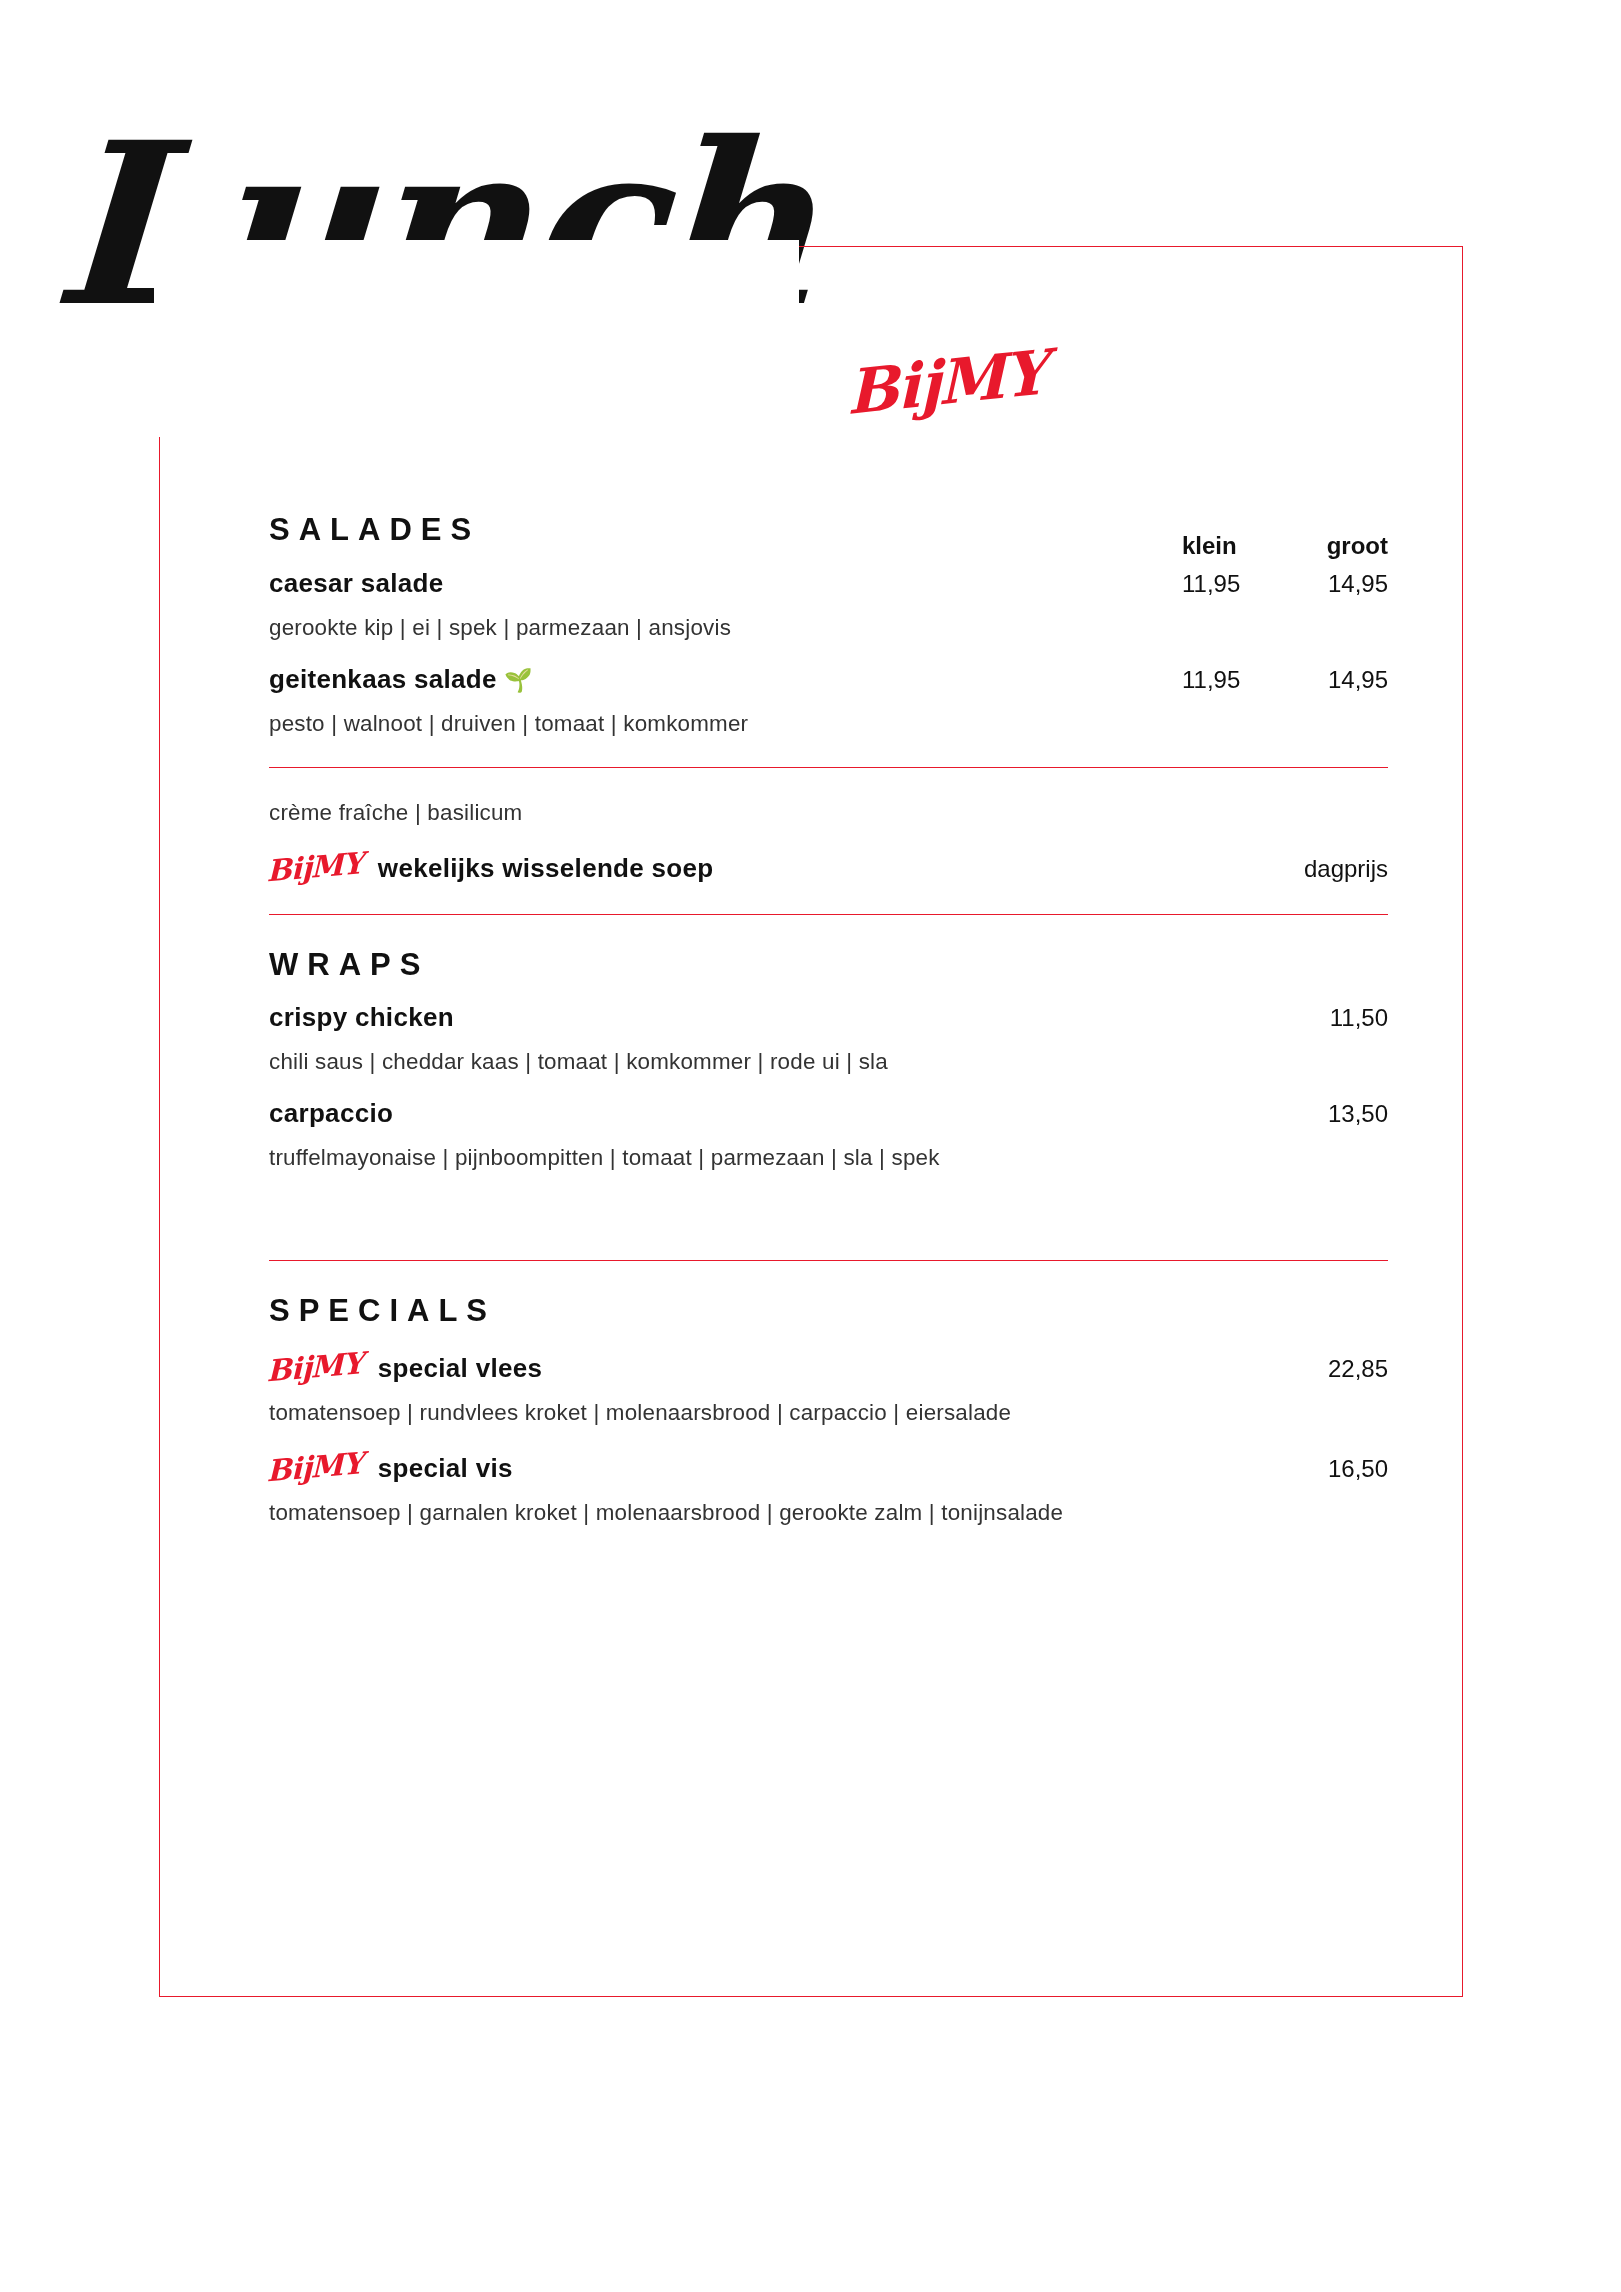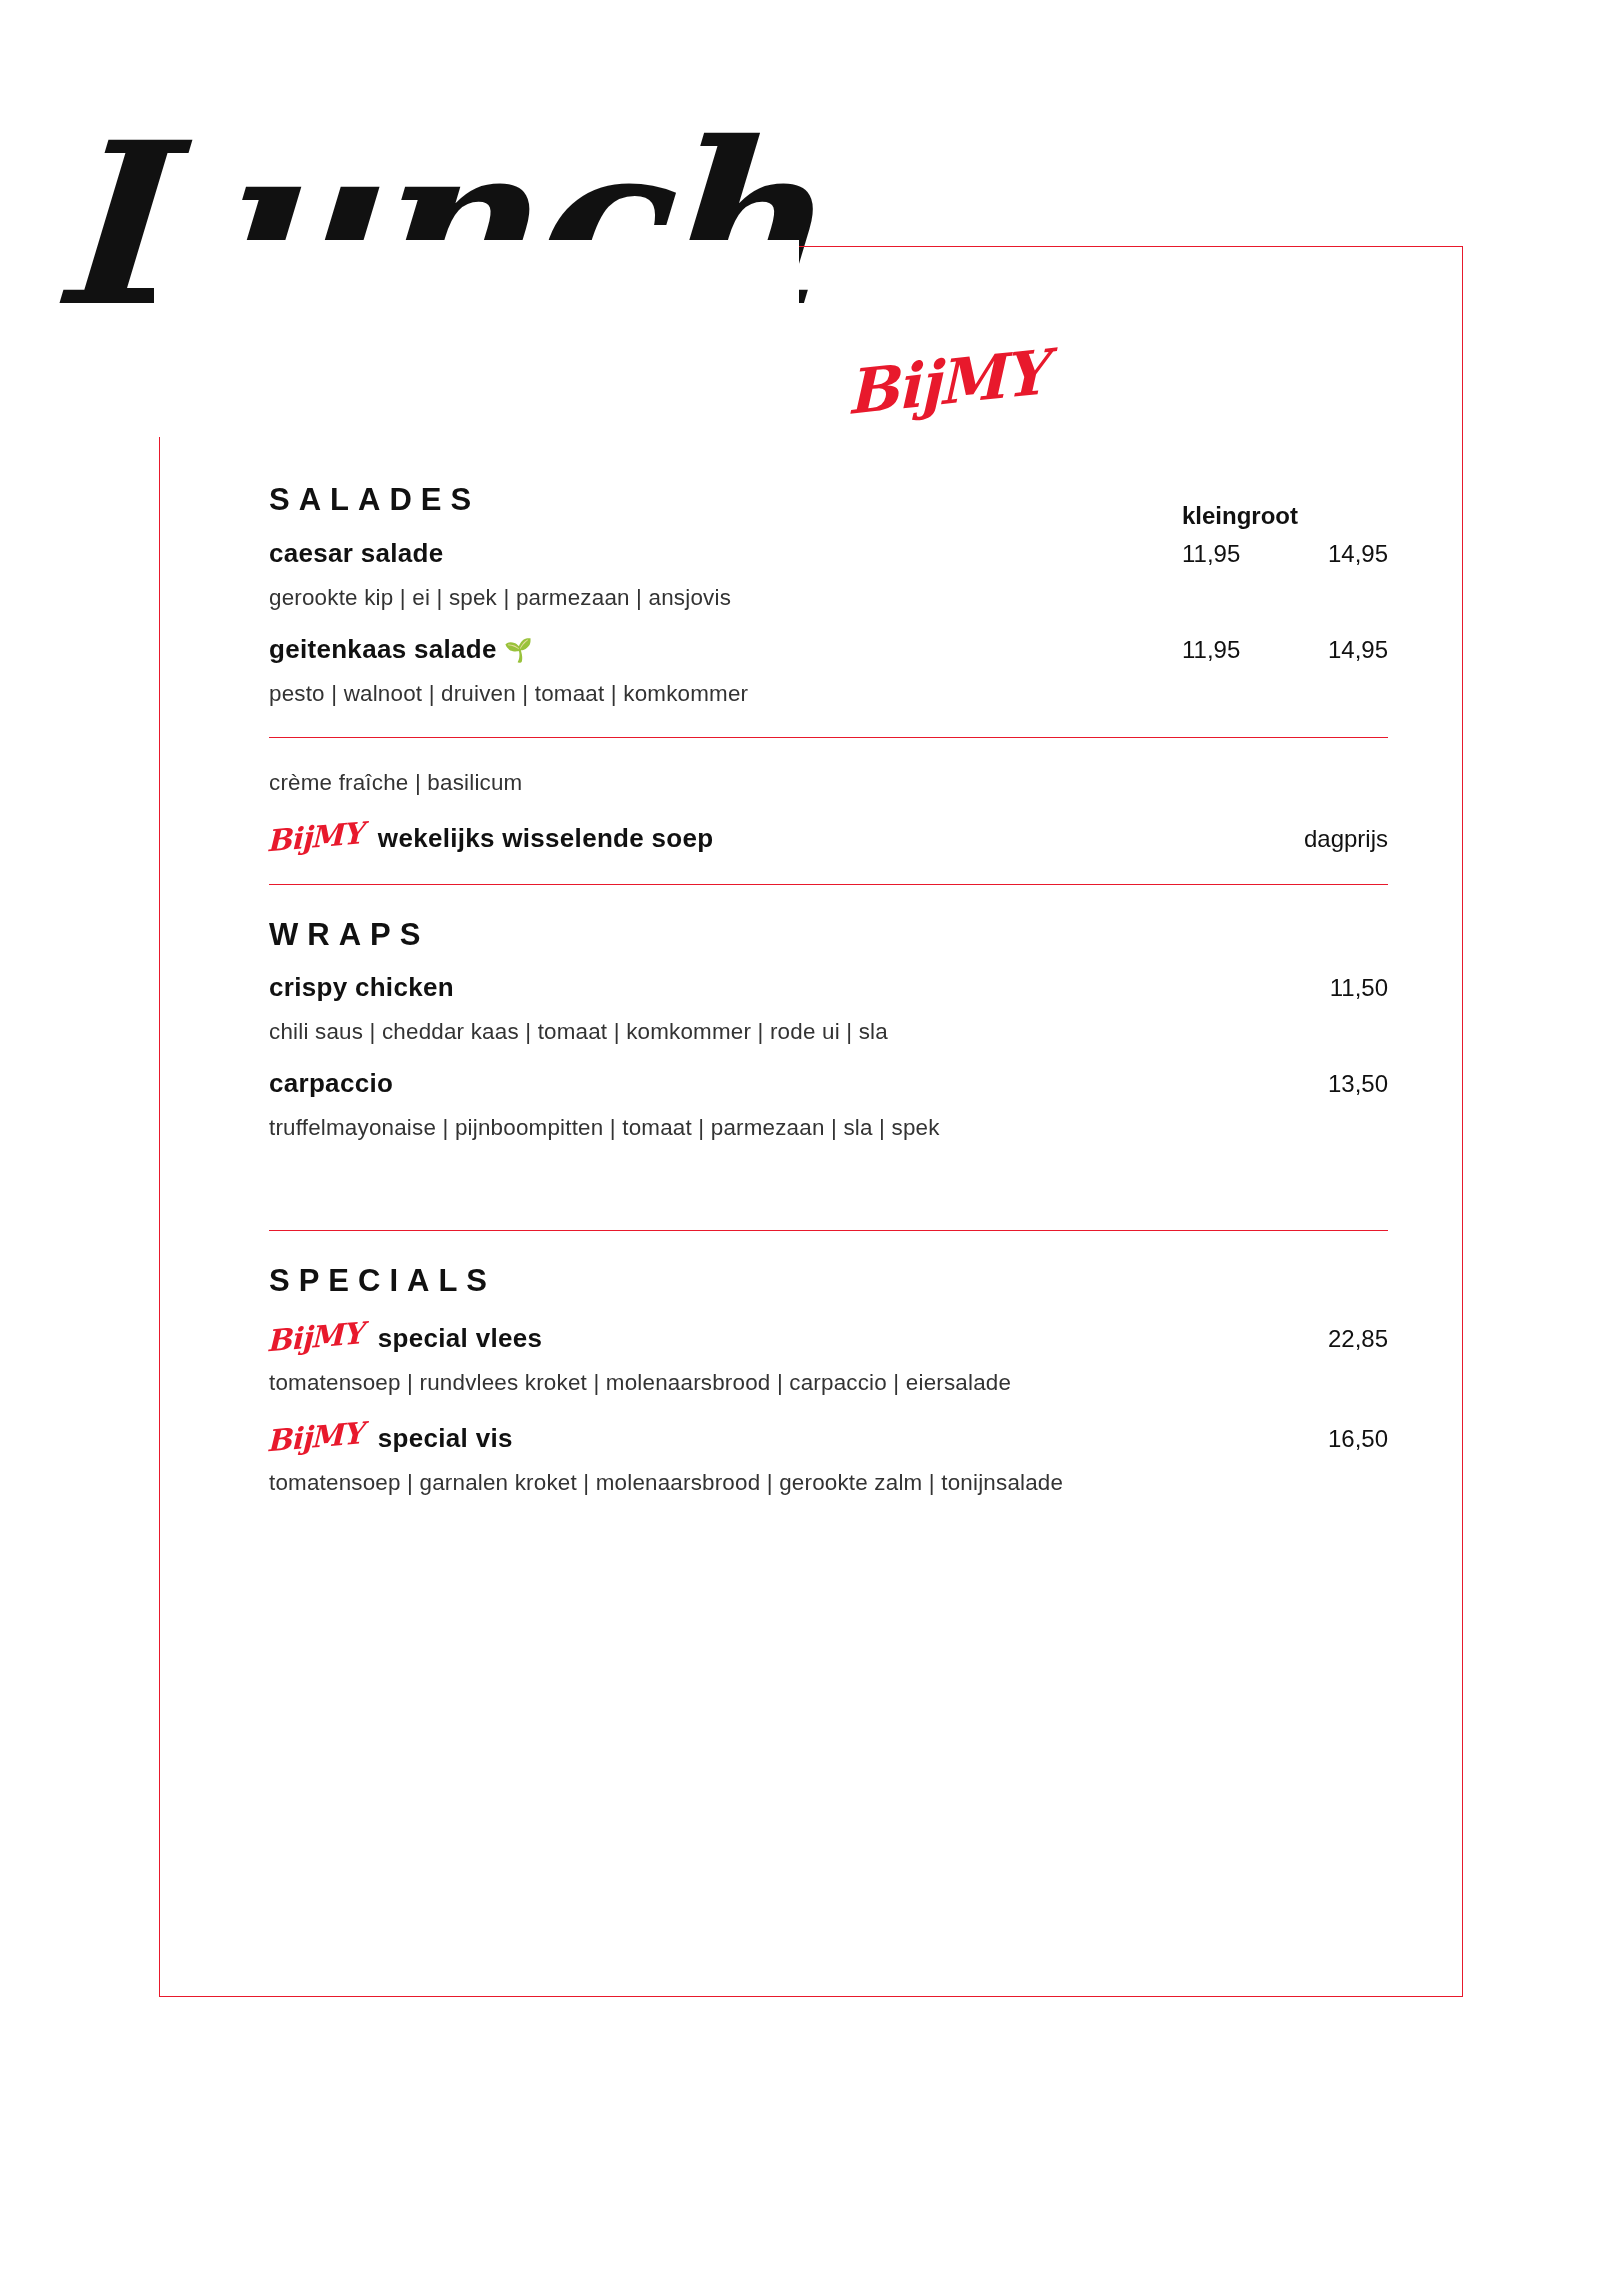--- a/index.html
+++ b/index.html
@@ -67,21 +67,21 @@
     top: 240px;
     width: 645px;
     height: 197px;
     background: #ffffff;
   }
 
   
   .content {
     position: absolute;
     left: 269px;
-    top: 482px;
+    top: 512px;
     width: 1119px;
   }
 
   .section {
     margin-bottom: 5.4px;
   }
   .section-title {
     font-family: "Liberation Sans", sans-serif;
     font-weight: 700;
     font-size: 31px;
@@ -89,20 +89,21 @@
     color: #111111;
     margin: 0 0 19.7px 0;
   }
 
   .col-head {
     position: absolute;
     right: 0;
     top: 19.7px;
     width: 206px;
     display: flex;
+    justify-content: space-between;
     font-weight: 700;
     font-size: 24px;
     color: #111111;
   }
   .section-head-wrap {
     position: relative;
   }
 
   .item {
     position: relative;

